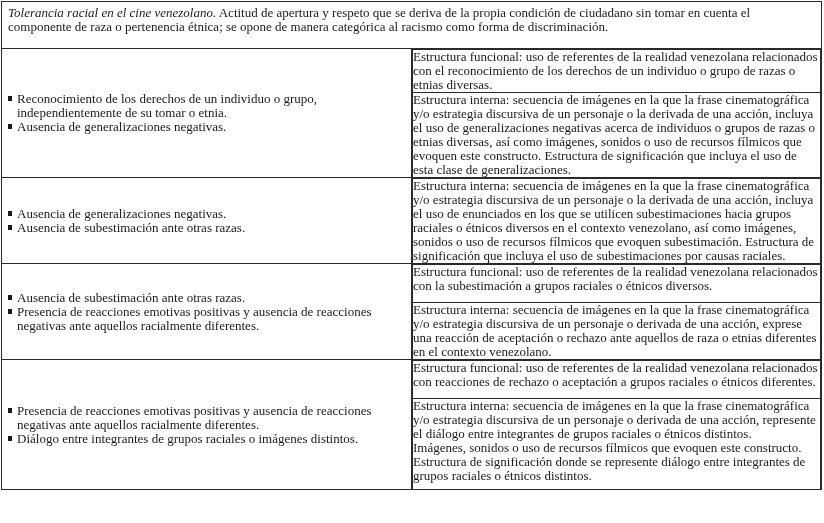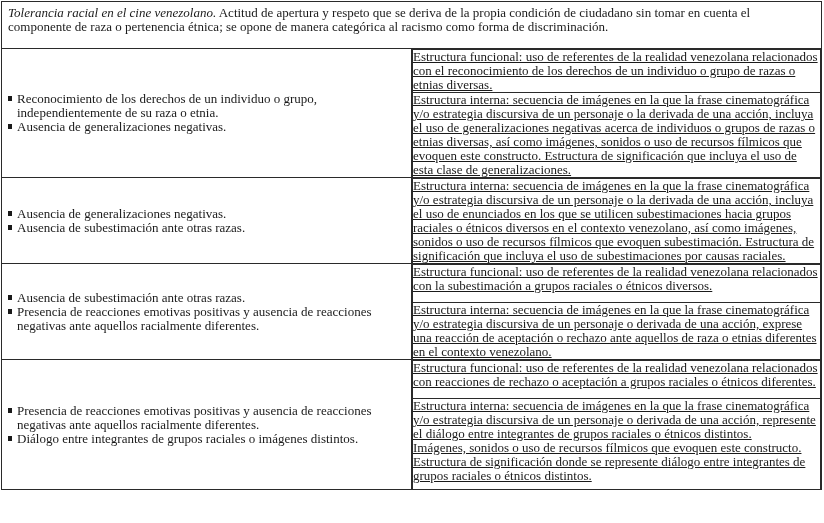--- a/index.html
+++ b/index.html
@@ -18,21 +18,21 @@
     table-layout: fixed;
   }
   table.grid td {
     border: 1.5px solid #2a2a2a;
     vertical-align: top;
     padding: 0;
   }
   .header-cell { height: 42px; padding: 4px 6px 0 6px !important; }
   .header-cell .lead { font-style: italic; }
   .left-col { width: 236px; vertical-align: middle !important; padding: 0 4px 0 5px !important; }
-  .right-col { width: 583px; text-decoration: underline; }
+  .right-col { width: 583px; }
   .sub { border-collapse: collapse; width: 100%; }
   .sub td { border: none; border-bottom: 1.5px solid #2a2a2a; padding: 5px 7px 0 7px; }
   .sub tr:last-child td { border-bottom: none; margin-top: 36px; }
   ul.bullets { list-style: none; margin: 0; padding: 0; }
   ul.bullets li { position: relative; padding-left: 10px; }
   ul.bullets li::before {
     content: ""; position: absolute; left: 1px; top: 4px;
     width: 4px; height: 5px; background: #1a1a1a;
   }
 </style>
@@ -44,21 +44,21 @@
     <tbody>
         <tr>
       <td colspan="2" class="header-cell">
         <span class="lead">Tolerancia racial en el cine venezolano.</span><span> Actitud de apertura y respeto que se deriva de la propia condición de ciudadano sin tomar en cuenta el componente de raza o pertenencia étnica; se opone de manera categórica al racismo como forma de discriminación.</span>
       </td>
     </tr>
 
     <tr>
       <td class="left-col">
         <ul class="bullets">
-          <li>Reconocimiento de los derechos de un individuo o grupo, independientemente de su raza o etnia.</li>
+          <li>Reconocimiento de los derechos de un individuo o grupo, independientemente de su tomar o etnia.</li>
           <li>Ausencia de generalizaciones negativas.</li>
         </ul>
       </td>
       <td class="right-col">
         <table class="sub">
           <tbody>
                 <tr>
                   <td style="height:37px">Estructura funcional: uso de referentes de la realidad venezolana relacionados con el reconocimiento de los derechos de un individuo o grupo de razas o etnias diversas.</td>
                 </tr>
           <tr>

